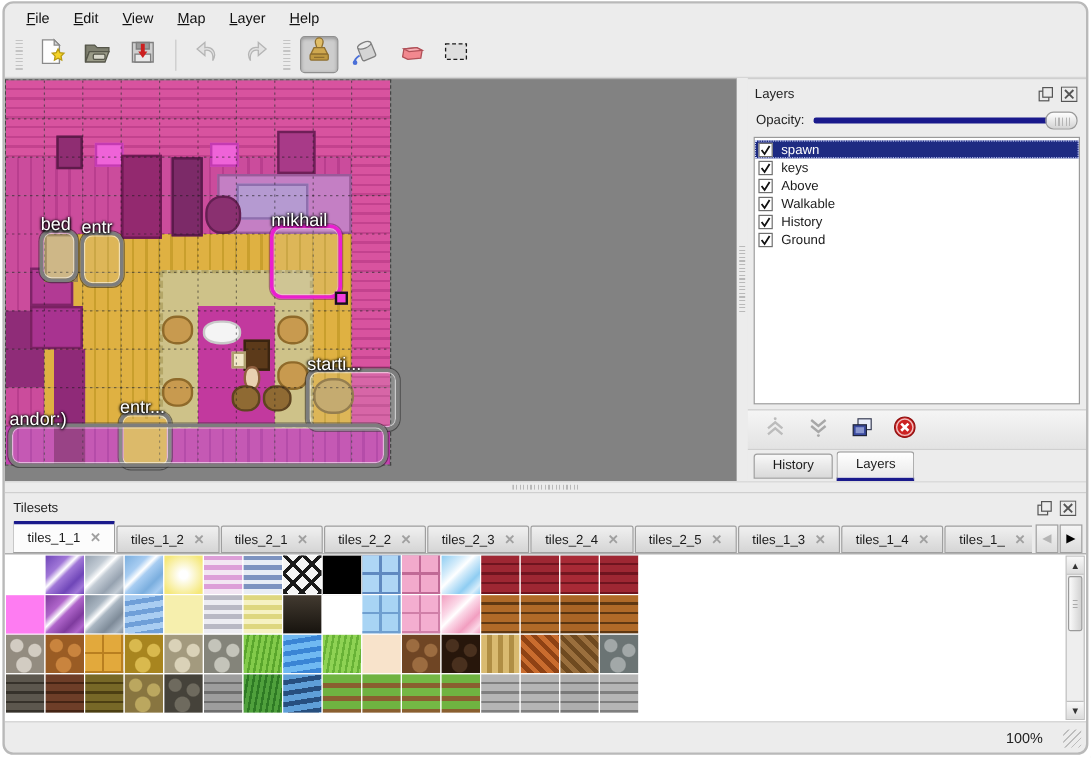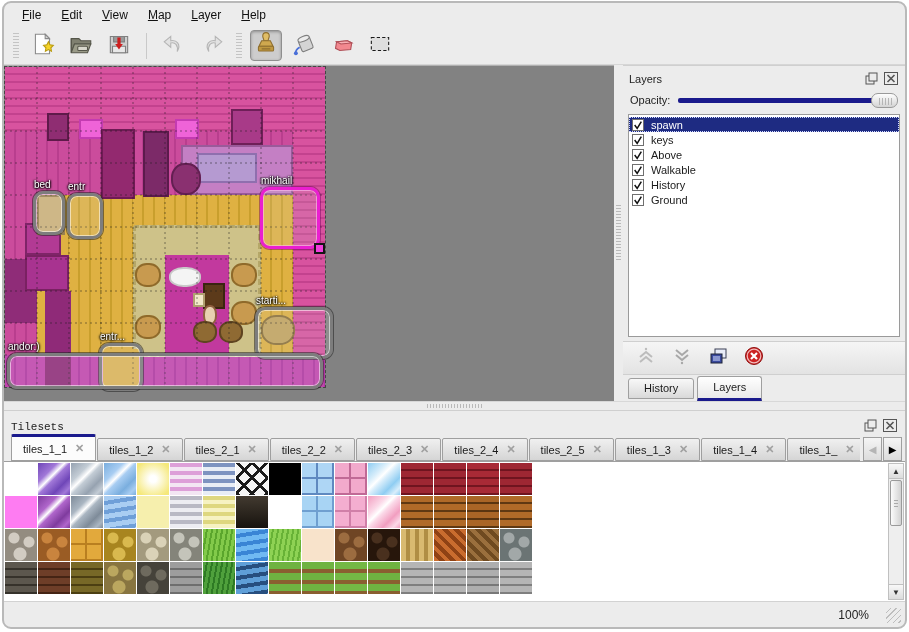--- a/index.html
+++ b/index.html
@@ -19,22 +19,22 @@
 
   
   .main{display:flex;height:336px;}
   .map-view{flex:1;background:#828282;position:relative;overflow:hidden;border-top:1px solid #b0b0b0;}
   .map-canvas{position:absolute;left:1px;top:1px;width:320px;height:320px;outline:1px dashed rgba(20,20,20,.55);}
   .map-grid{position:absolute;inset:0;display:grid;grid-template-columns:repeat(10,32px);grid-auto-rows:32px;}
   .map-cell{width:32px;height:32px;}
   .prop{position:absolute;}
   .grid-overlay{position:absolute;inset:0;pointer-events:none;}
   .map-object{position:absolute;border:3px solid #7d7d7d;border-radius:10px;background:rgba(215,215,215,.15);box-shadow:0 0 0 1px rgba(35,35,35,.55),inset 0 0 0 1px rgba(255,255,255,.55);}
-  .map-object.selected{border-color:#ea1fd0;box-shadow:0 0 0 1px rgba(110,0,90,.45),inset 0 0 0 1px rgba(255,190,240,.6);margin-left:35px;}
-  .obj-label{position:absolute;top:-15px;left:-2px;font-size:10px;color:#fff;white-space:nowrap;text-shadow:0 1px 2px #000,1px 0 2px #000,-1px 0 2px #000;}
+  .map-object.selected{border-color:#ea1fd0;box-shadow:0 0 0 1px rgba(110,0,90,.45),inset 0 0 0 1px rgba(255,190,240,.6);}
+  .obj-label{position:absolute;top:-15px;left:-2px;font-size:15px;color:#fff;white-space:nowrap;text-shadow:0 1px 2px #000,1px 0 2px #000,-1px 0 2px #000;}
   .obj-handle{position:absolute;right:-8px;bottom:-8px;width:11px;height:11px;background:#f23fdc;border:2px solid #151515;}
 
   .vsplit{width:9px;position:relative;background:#ececec;}
   .vsplit::after{content:"";position:absolute;left:2px;top:50%;margin-top:-28px;width:5px;height:56px;background:repeating-linear-gradient(180deg,#b9b9b9 0 1px,transparent 1px 3px);}
   .hsplit{height:9px;position:relative;background:#ececec;border-top:1px solid #d8d8d8;}
   .hsplit::after{content:"";position:absolute;top:2px;left:50%;margin-left:-28px;height:4px;width:56px;background:repeating-linear-gradient(90deg,#b9b9b9 0 1px,transparent 1px 3px);}
 
   
   .dock{width:282px;display:flex;flex-direction:column;background:#ececec;border-top:1px solid #cfcfcf;}
   .dock-header{display:flex;align-items:center;height:22px;padding:3px 6px 0;}
@@ -51,21 +51,21 @@
   .layer-row.selected{background:#1e2b82;color:#fff;outline:1px dotted #cfd8ff;outline-offset:-1px;}
   .checkbox{width:12px;height:12px;background:#fff;border:1px solid #6f6f6f;flex:none;display:flex;align-items:center;justify-content:center;}
   .layer-toolbar{height:34px;display:flex;align-items:center;gap:14px;padding:0 12px;border-top:1px solid #cfcfcf;border-bottom:1px solid #cfcfcf;background:linear-gradient(#f5f5f5,#e3e3e3);}
   .lt-btn{width:22px;height:22px;display:flex;align-items:center;justify-content:center;}
   .dock-tabs{height:26px;display:flex;align-items:center;padding-left:5px;}
   .dock-tab{height:21px;line-height:19px;padding:0 15px;font-size:11px;color:#1a1a1a;background:linear-gradient(#f8f8f8,#d9d9d9);border:1px solid #9f9f9f;border-radius:3px 3px 0 0;margin-right:3px;}
   .dock-tab.active{height:25px;line-height:21px;background:linear-gradient(#ffffff,#e9e9e9);border-bottom:3px solid #1a1a8c;}
 
   
   .tilesets{height:191px;display:flex;flex-direction:column;background:#ececec;border-top:1px solid #cfcfcf;}
-  .ts-header{display:flex;align-items:flex-end;height:22px;padding:3px 7px 0;font-family:Liberation Mono, monospace;}
+  .ts-header{display:flex;align-items:center;height:22px;padding:3px 7px 0;}
   .ts-tabs{display:flex;align-items:flex-end;height:28px;padding-left:7px;position:relative;}
   .ts-tab{display:flex;align-items:center;gap:8px;height:23px;padding:0 11px;font-size:11px;color:#1a1a1a;background:linear-gradient(#f0f0f0,#d5d5d5);border:1px solid #9f9f9f;margin-right:1px;border-radius:2px 2px 0 0;white-space:nowrap;}
   .ts-tab.active{background:#fcfcfc;border-top:3px solid #1a1a8c;height:27px;}
   .ts-close{color:#a0a0a0;font-size:11px;font-weight:bold;}
   .ts-arrows{position:absolute;right:3px;bottom:0;display:flex;background:#ececec;padding-left:2px;}
   .ts-arrow{width:19px;height:24px;border:1px solid #9f9f9f;background:linear-gradient(#f5f5f5,#dcdcdc);display:flex;align-items:center;justify-content:center;font-size:10px;margin-left:1px;}
   .ts-arrow.disabled{color:#b5b5b5;}
   .ts-body{flex:1;background:#fff;border-top:1px solid #9f9f9f;position:relative;overflow:hidden;}
   .tile-grid{position:absolute;left:1px;top:1px;display:grid;grid-template-columns:repeat(16,33px);grid-auto-rows:33px;}
   .tile{border-right:1px solid #fff;border-bottom:1px solid #fff;}

